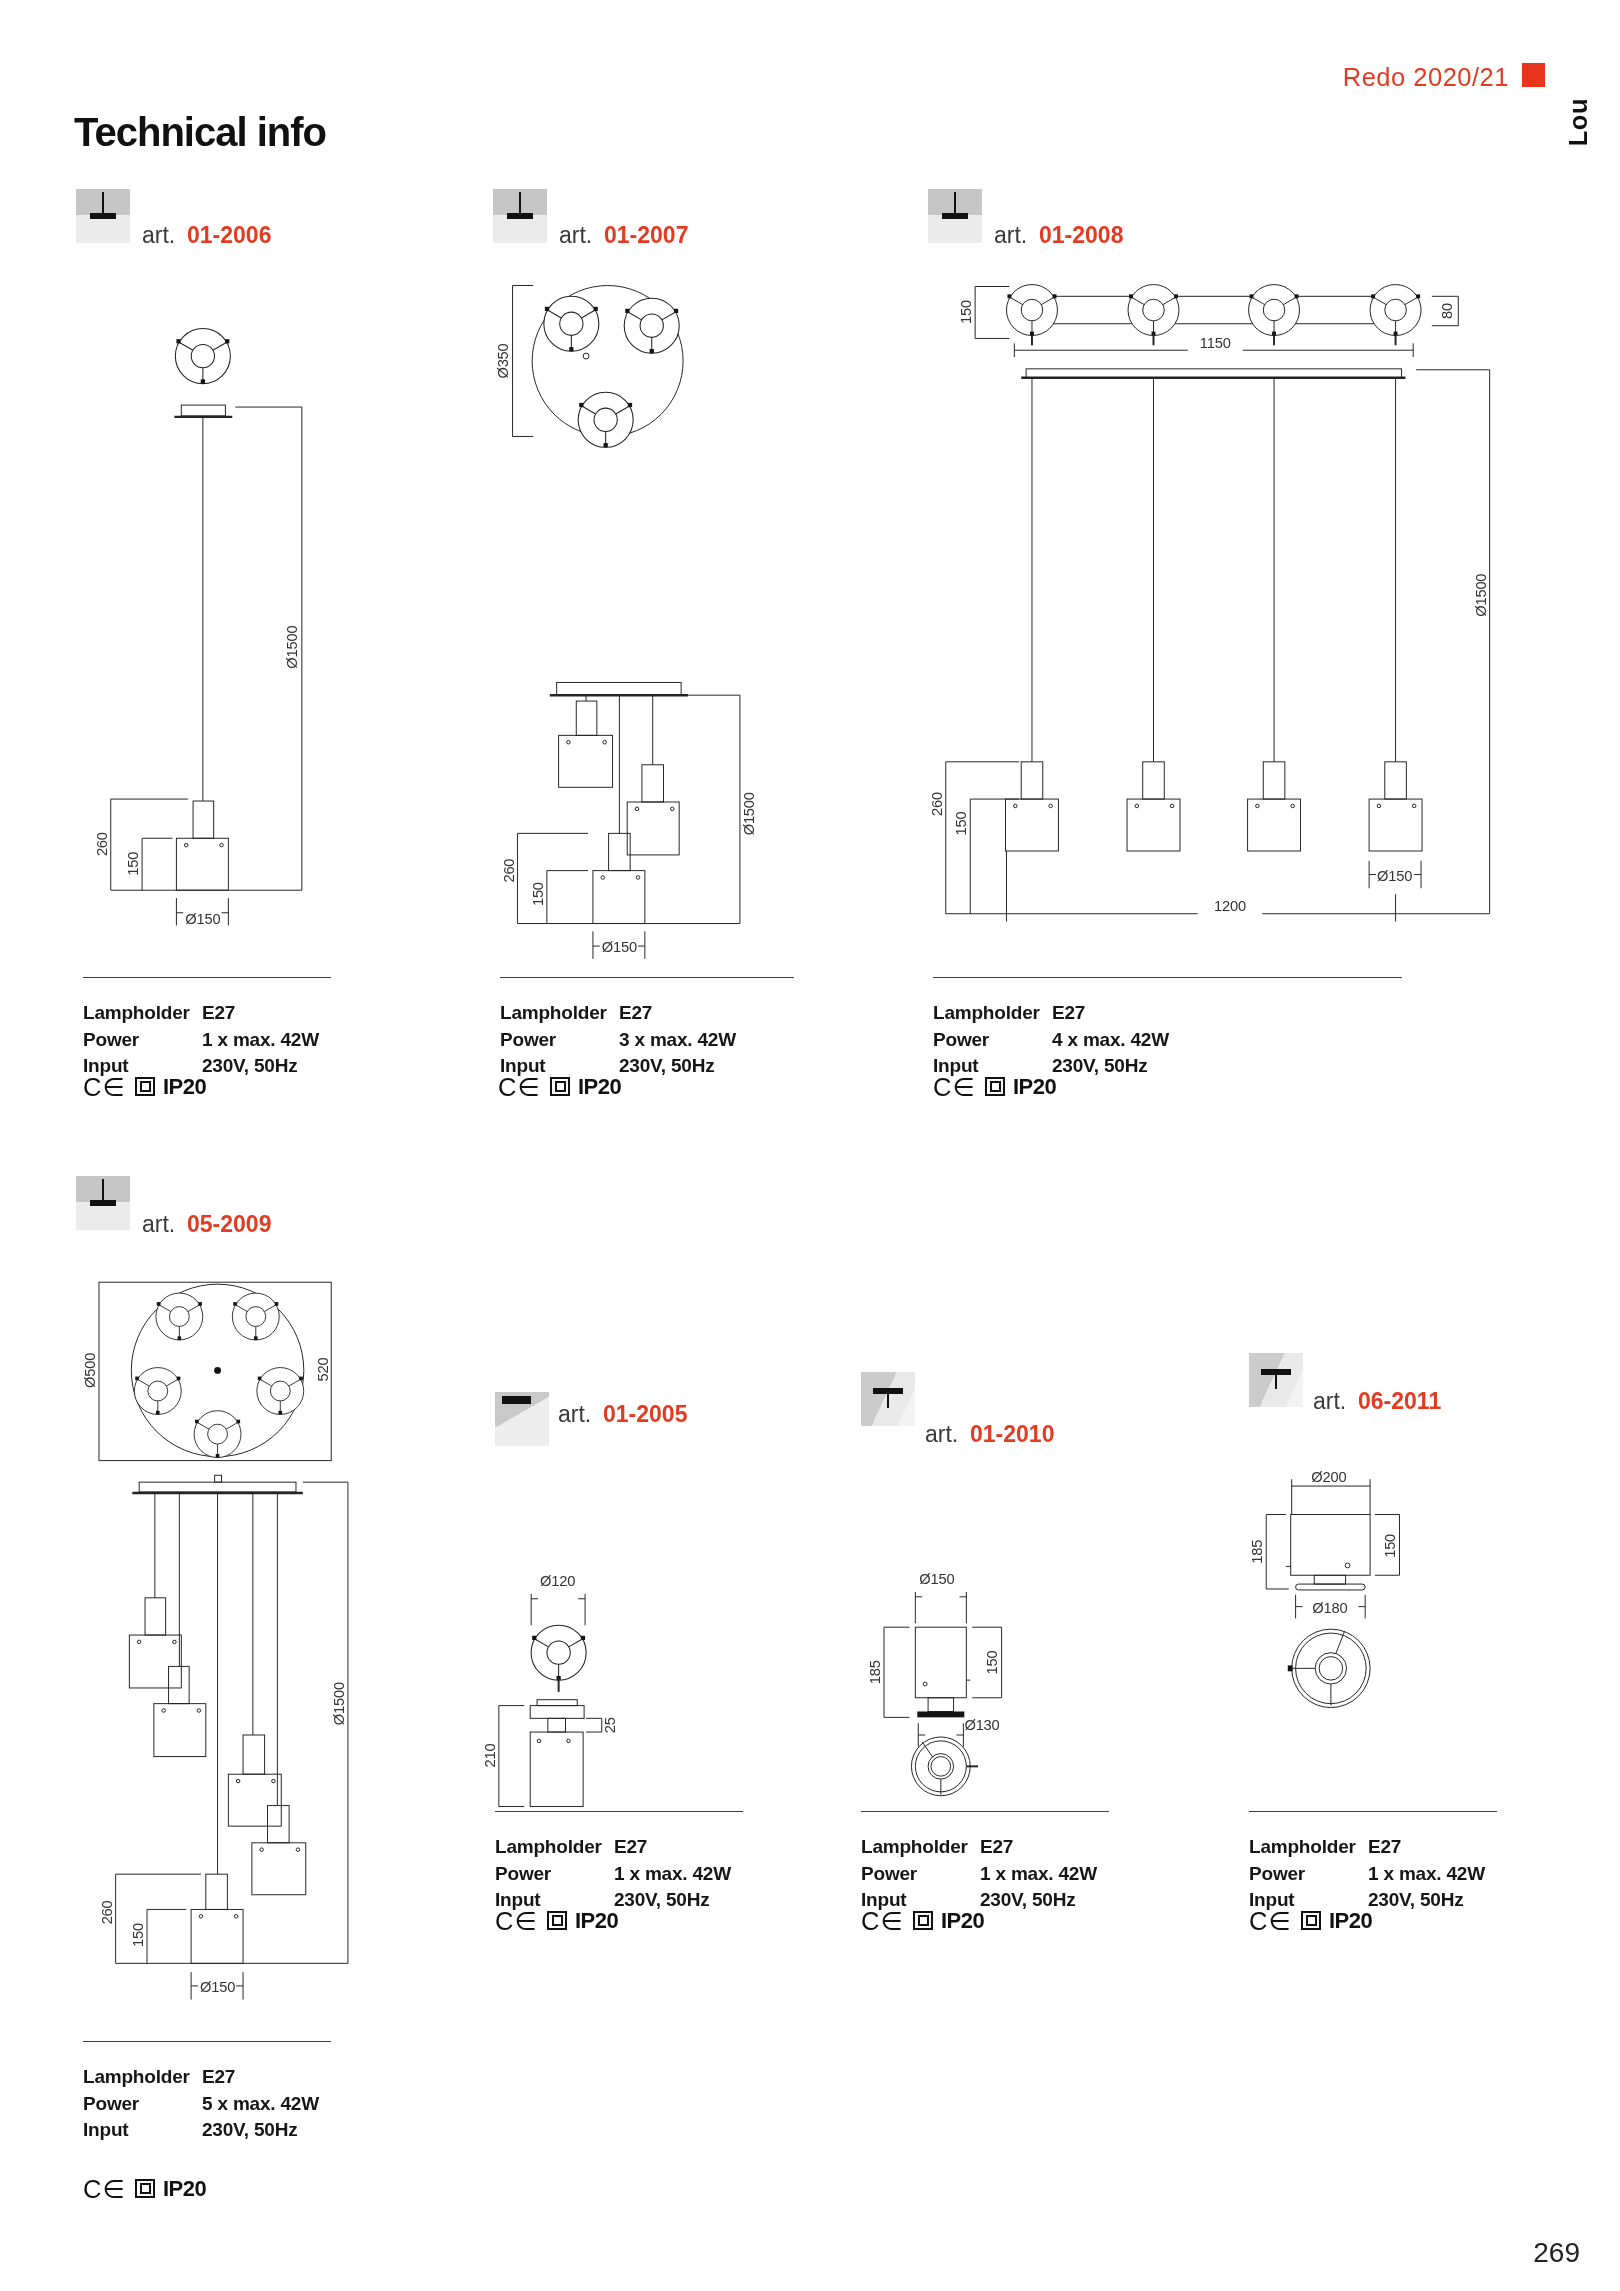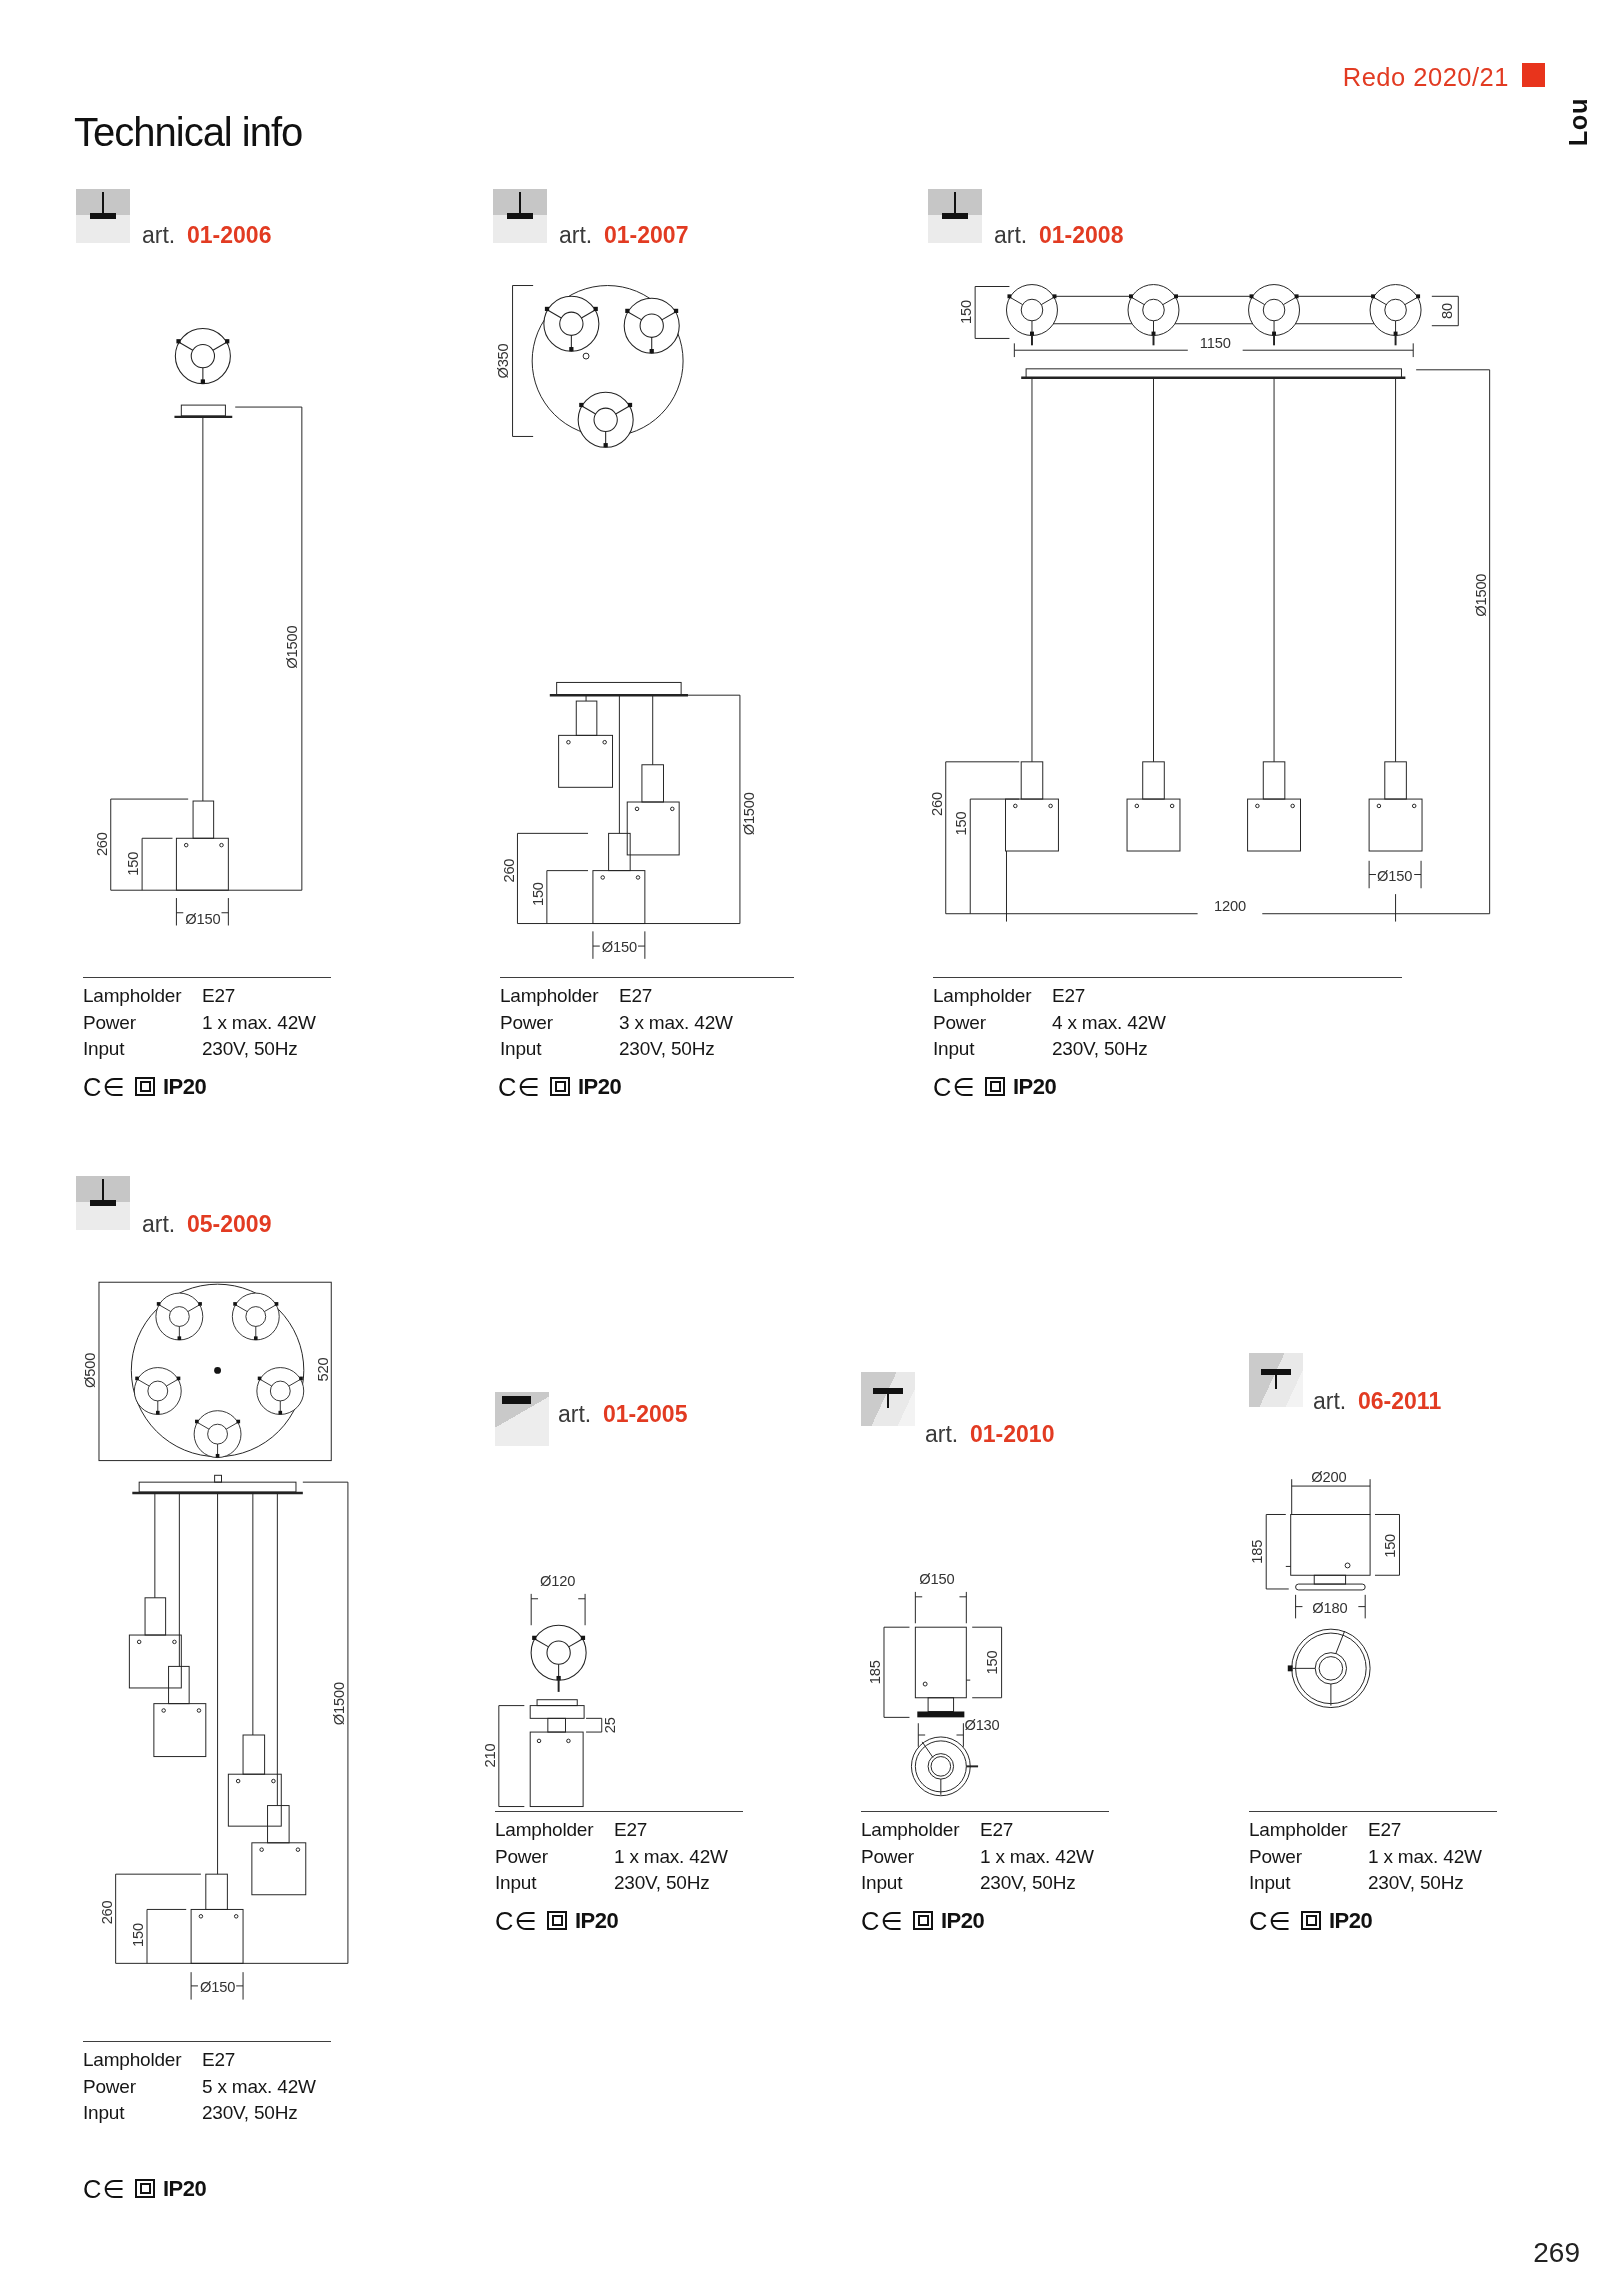--- a/index.html
+++ b/index.html
@@ -1,21 +1,21 @@
 <!DOCTYPE html>
 <html><head>
 <meta charset="utf-8">
 <style>
   html,body{margin:0;padding:0;background:#9a9a9a;}
   #page{position:relative;width:1620px;height:2292px;background:#ffffff;overflow:hidden;
         font-family:"Liberation Sans","DejaVu Sans",sans-serif;color:#1a1a1a;}
   .abs{position:absolute;}
 
   
-  #page-title{left:74px;top:110px;font-size:40px;font-weight:400;letter-spacing:-1px;color:#111;}
+  #page-title{left:74px;top:110px;font-size:40px;font-weight:700;letter-spacing:-1px;color:#111;}
   #brand{top:63px;right:111px;font-size:25.5px;color:#e23b22;letter-spacing:0.5px;}
   #brand-square{top:63px;right:75px;width:23.5px;height:23.5px;background:#e8341c;}
   #collection{left:1564px;top:98px;font-size:25.5px;font-weight:700;color:#111;
               writing-mode:vertical-rl;transform:rotate(180deg);letter-spacing:0.5px;}
   #page-num{right:40px;top:2237px;font-size:28px;color:#222;}
 
   
   .mount-icon{width:54px;height:54px;position:absolute;}
   .mi-pendant{background:linear-gradient(#c6c6c6 0 49%,#ebebeb 49% 100%);}
   .mi-pendant::before{content:"";position:absolute;left:25.5px;top:2.9px;width:2px;height:22.5px;background:#111;}
@@ -25,22 +25,22 @@
   .mi-semiflush{background:linear-gradient(115deg,#cbcbcb 45%,#e9e9e9 45% 78%,#f3f3f3 78%);}
   .mi-semiflush::before{content:"";position:absolute;left:11.8px;top:15.7px;width:30px;height:5.9px;background:#111;}
   .mi-semiflush::after{content:"";position:absolute;left:25.5px;top:21.6px;width:2.9px;height:14.7px;background:#111;}
 
   
   .art-line{position:absolute;font-size:23px;white-space:nowrap;}
   .art-word{color:#3a3a3a;margin-right:11.8px;}
   .art-num{color:#e23b22;font-weight:600;}
 
   
-  .spec{position:absolute;border-top:1.5px solid #3e3e3e;padding-top:5px;font-size:19px;
-        letter-spacing:-0.2px;color:#161616;}
+  .spec{position:absolute;border-top:1.5px solid #3e3e3e;padding-top:22px;font-size:19px;
+        letter-spacing:-0.2px;color:#161616;font-weight:bold;}
   .spec .row{position:relative;height:26.5px;line-height:26.5px;}
   .spec .v{position:absolute;left:119px;}
 
   
   .cert{position:absolute;height:29px;display:flex;align-items:center;}
   .ce{font-size:25.5px;font-weight:500;letter-spacing:1px;color:#111;}
   .dsq{width:15.7px;height:15.7px;border:2px solid #111;margin:0 7.8px 0 9.8px;
        display:inline-flex;align-items:center;justify-content:center;}
   .dsq-in{width:6.9px;height:6.9px;border:2px solid #111;display:block;}
   .ip{font-size:22px;font-weight:700;letter-spacing:-0.5px;color:#111;}

